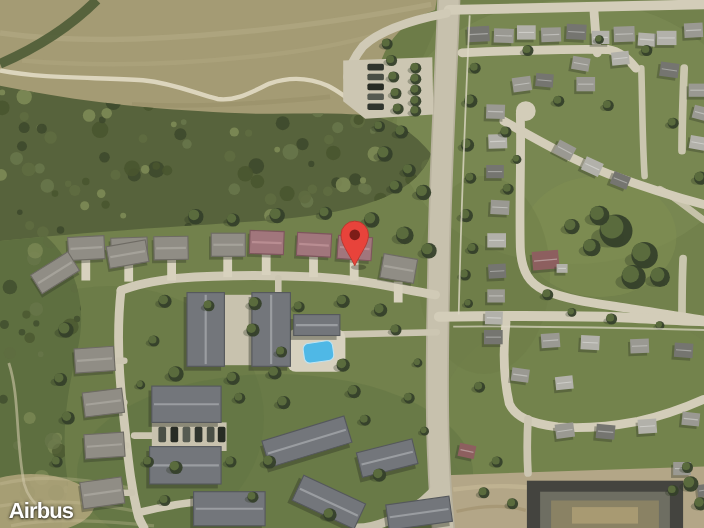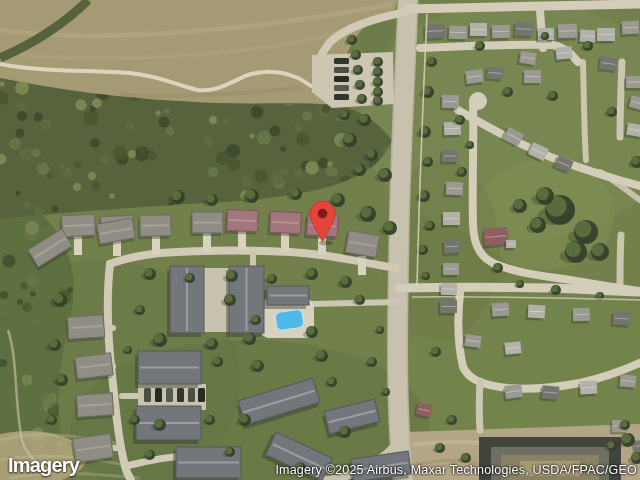--- a/index.html
+++ b/index.html
@@ -980,15 +980,14 @@
     <path d="M412,297 C470,296 560,298 640,300" stroke="#DDD8C6" stroke-width="1.6" opacity="0.7"></path>
   </g>
 
   <g>
     <ellipse cx="326" cy="243" rx="7" ry="2.5" fill="#000" opacity="0.25"></ellipse>
     <path d="M322.5,241.5 C316.5,229 310,222 310,213.5 a12.5,12.5 0 1 1 25,0 c0,8.5 -6.5,15.5 -12.5,28 Z" stroke="#B5352C" stroke-width="0.8" fill="#E8433B"></path>
     <circle cx="322.5" cy="213.5" r="4.8" fill="#7E1D18"></circle>
   </g>
 </svg>
 
-<div class="google-logo">Imagery</div>
-<div class="map-attribution">Imagery ©2025 Airbus, Maxar Technologies, USDA/FPAC/GEO</div>
+<div class="google-logo">Airbus</div>
 </div>
 
 </body></html>

